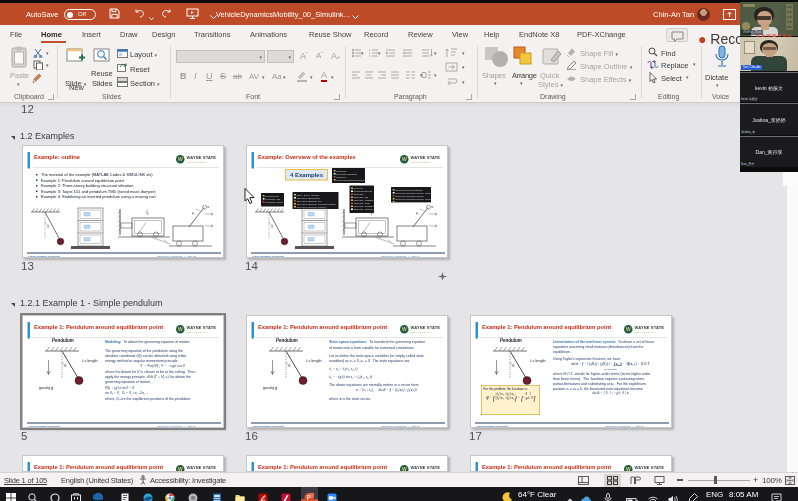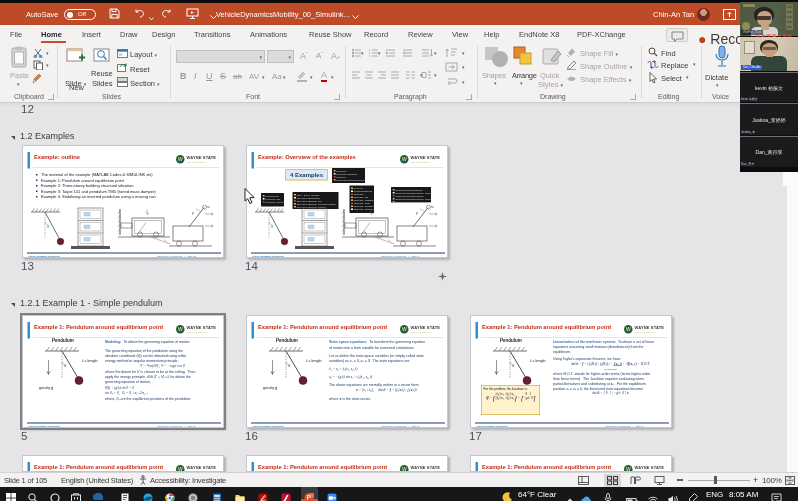--- a/index.html
+++ b/index.html
@@ -729,21 +729,21 @@
         </div>
       </div>
   </div>
 
   <div style="position:absolute; left:244px; top:85px; z-index:50;"><svg width="11" height="17" viewBox="0 0 11 17">
         <path d="M1 0.5 L10 9.5 L5.8 9.7 L8 14.5 L5.9 15.6 L3.7 10.7 L1 13 z" fill="#fff" stroke="#222" stroke-width="1"></path>
       </svg></div>
 </div>
 
 <div class="abs" id="statusbar">
-  <span style="left:4px;">Slide 1 of 105</span>
+  <span style="left:4px;text-decoration:underline;">Slide 1 of 105</span>
   <span style="left:61px;">English (United States)</span>
   <span style="left:138px; top:2px;"><svg width="10" height="10" viewBox="0 0 10 10">
         <circle cx="5" cy="1.8" r="1.2" fill="none" stroke="#4a4a4a"></circle>
         <path d="M2 4 h6 M5 4 v3 M5 7 l-2 2.6 M5 7 l2 2.6" stroke="#4a4a4a" fill="none" stroke-width=".9"></path>
       </svg></span>
   <span style="left:150px;">Accessibility: Investigate</span>
   <span style="left:578px; top:3px;"><svg width="11" height="9" viewBox="0 0 11 9">
         <rect x="0.5" y="0.5" width="10" height="8" fill="none" stroke="#5a5a5a"></rect>
         <path d="M0.5 6.5 h10 M4 0.5 v6" stroke="#5a5a5a"></path>
       </svg></span>

